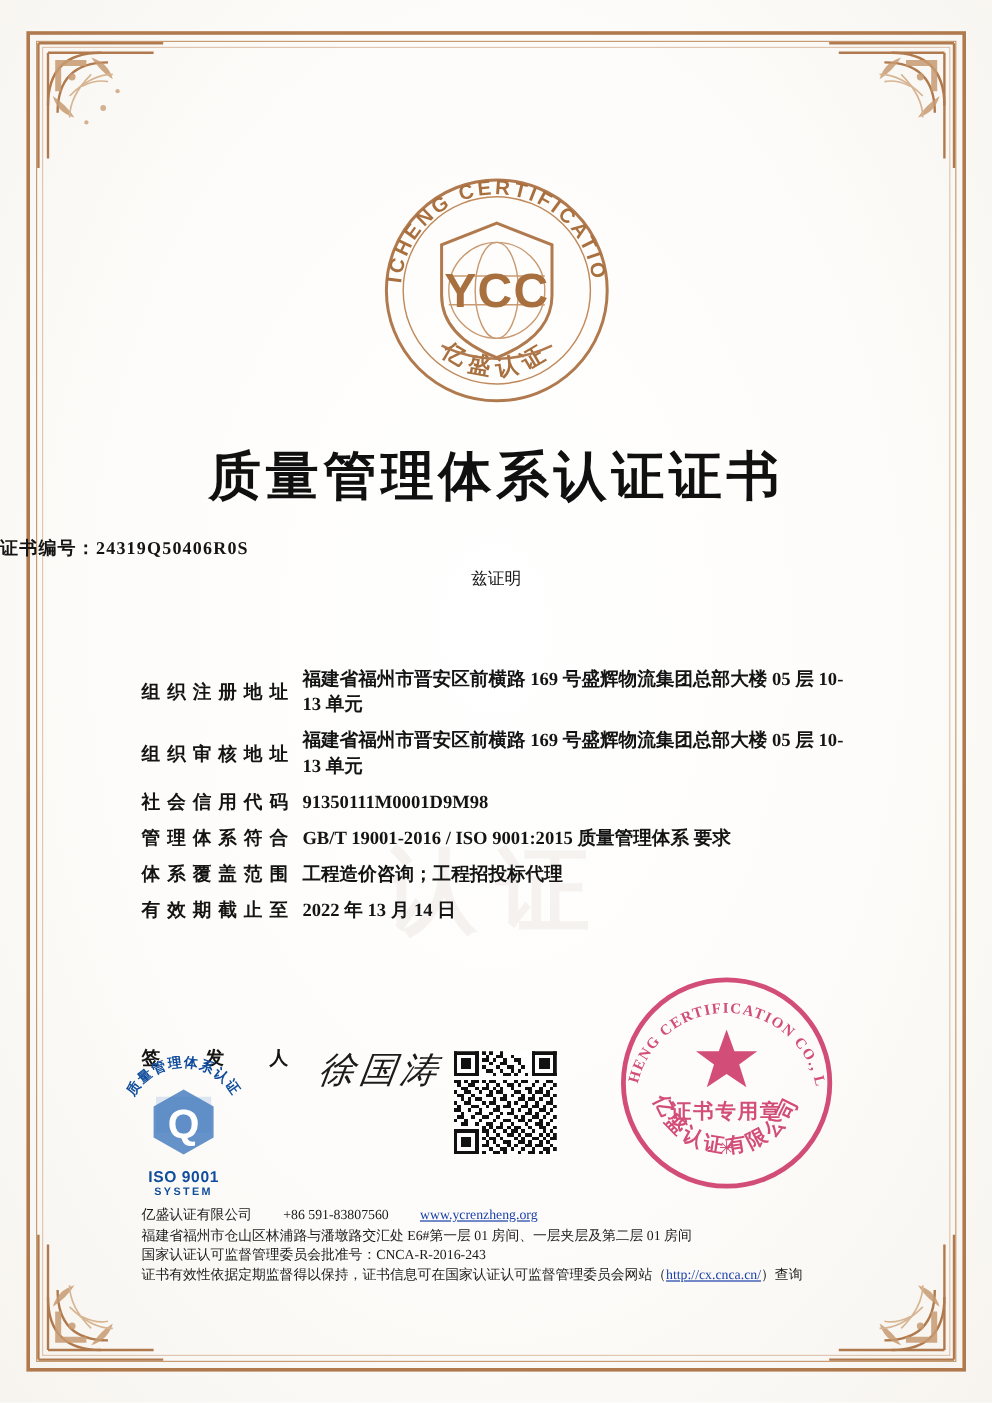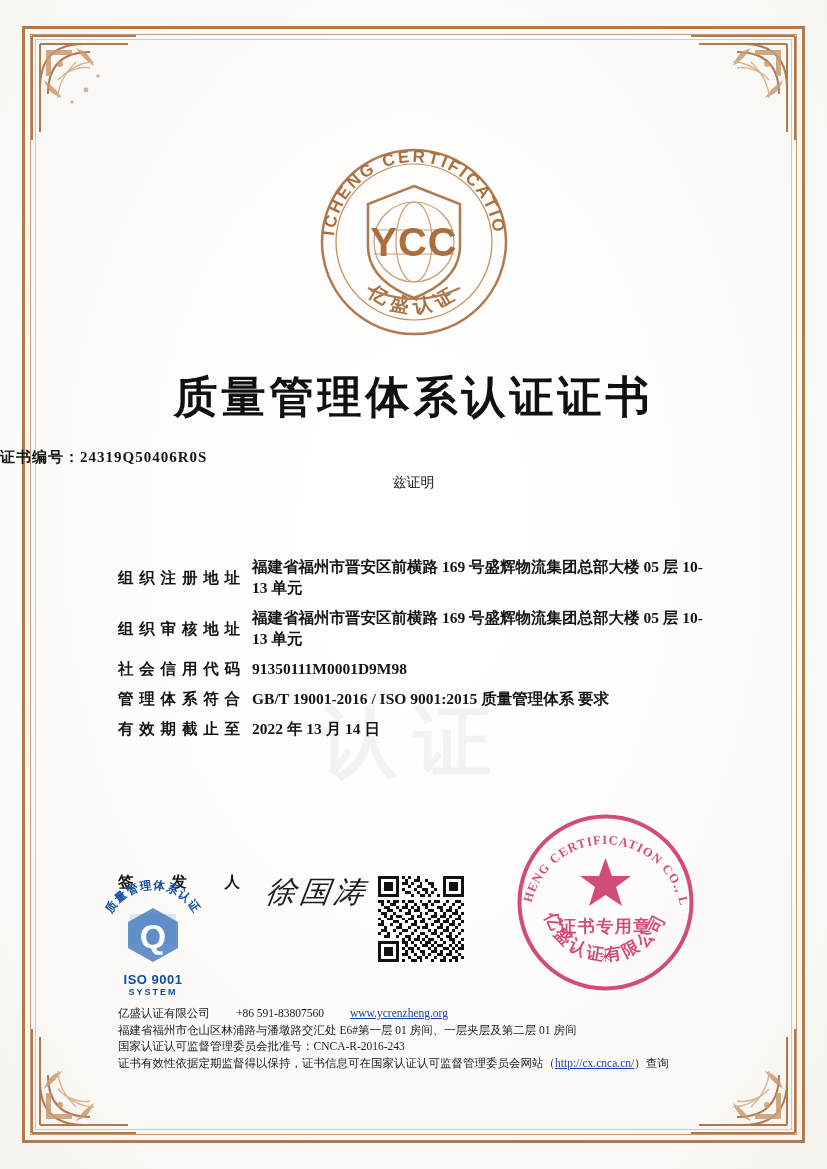--- a/index.html
+++ b/index.html
@@ -336,20 +336,24 @@
     <div class="row">
       <div class="label">社会信用代码</div>
       <div class="value">91350111M0001D9M98</div>
     </div>
 
     <div class="row">
       <div class="label">管理体系符合</div>
       <div class="value">GB/T 19001-2016 / ISO 9001:2015  质量管理体系  要求</div>
     </div>
 
+    <div class="row">
+      <div class="label">体系覆盖范围</div>
+      <div class="value">工程造价咨询；工程招投标代理</div>
+    </div>
 
 
     <div class="row">
       <div class="label">有效期截止至</div>
       <div class="value">2022 年 13 月 14 日</div>
     </div>
   </div>
 
   <div class="signer-row">
     <div class="label">签发人</div>

